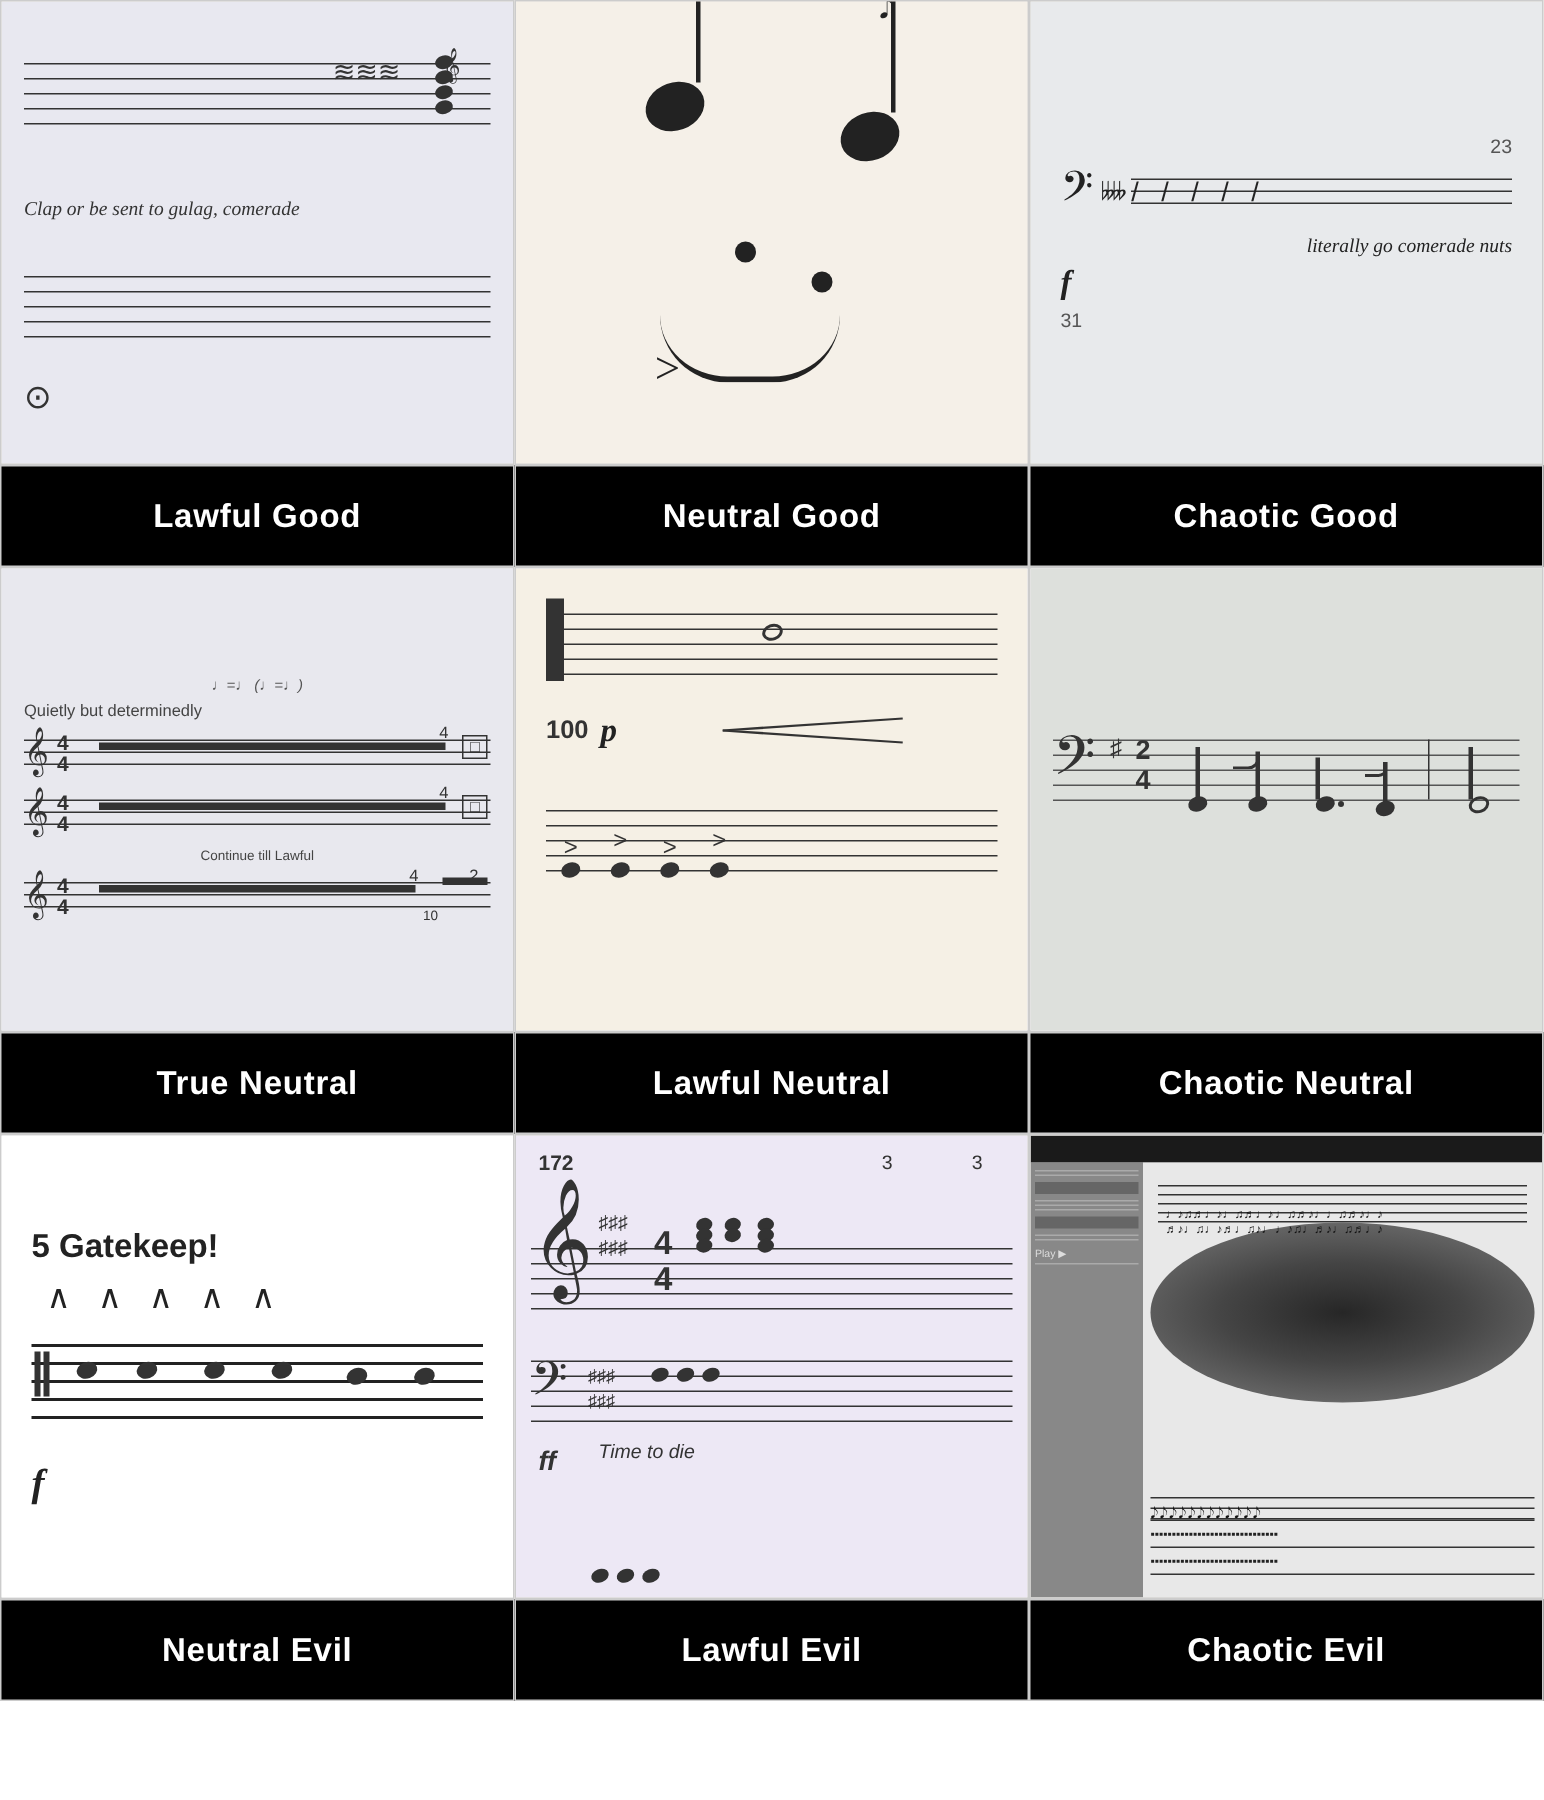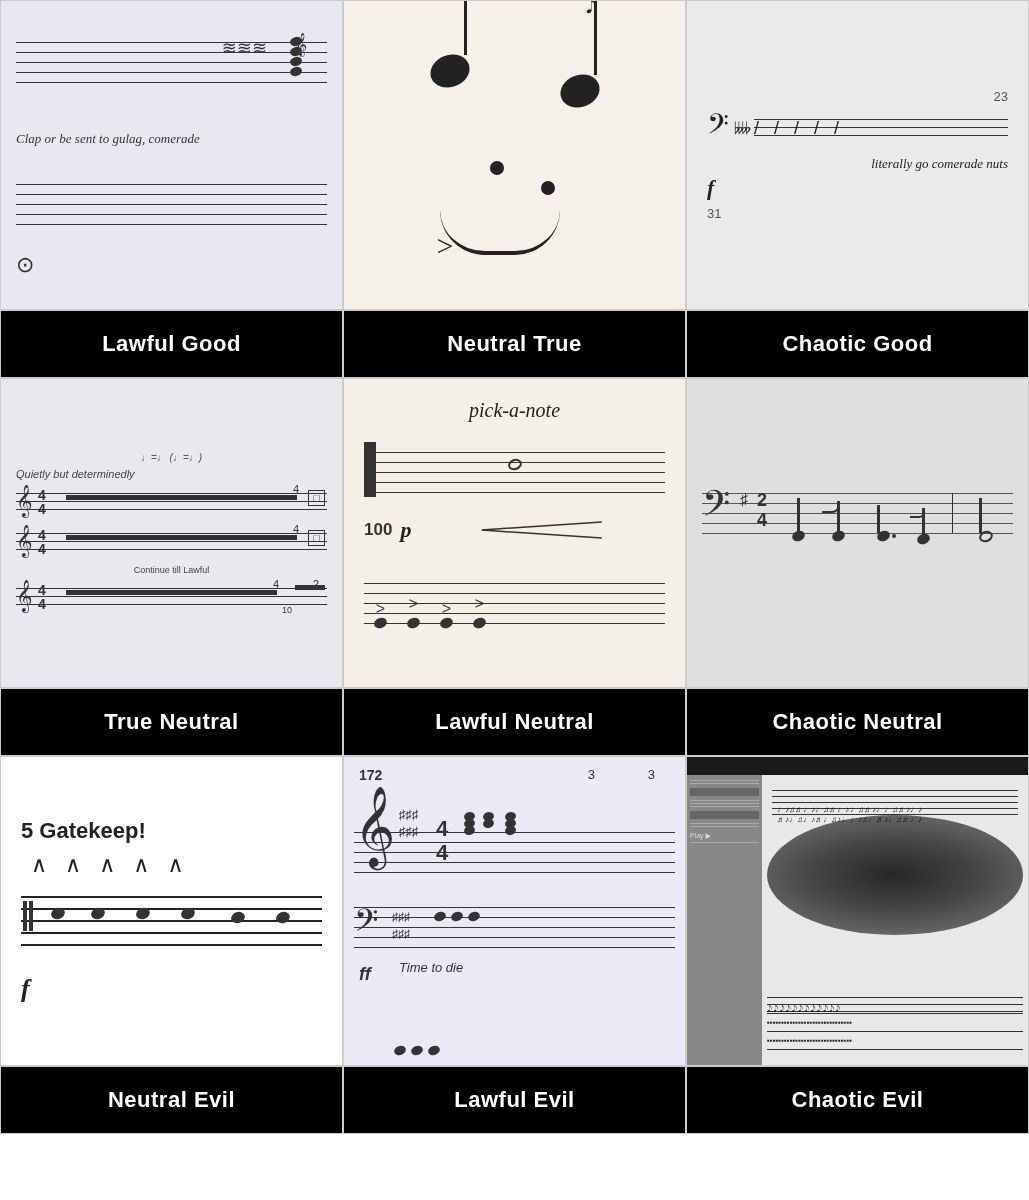--- a/index.html
+++ b/index.html
@@ -204,32 +204,32 @@
       <div style="font-family:Georgia,serif;font-style:italic;font-size:13px;color:#222;align-self:flex-end;margin:3px 0;">literally go comerade nuts</div>
       <div style="font-family:Georgia,serif;font-style:italic;font-size:22px;font-weight:bold;color:#222;">f</div>
       <div style="font-size:13px;color:#555;margin-top:5px;">31</div>
     </div>
   </div>
 
   <div class="cell label-cell">
     <span>Lawful Good</span>
   </div>
   <div class="cell label-cell">
-    <span>Neutral True</span>
+    <span>Neutral Good</span>
   </div>
   <div class="cell label-cell">
     <span>Chaotic Good</span>
   </div>
 
   <div class="cell image-cell">
     <div class="lawful-neutral-img" style="background:#e8e8ee;width:100%;height:100%;padding:15px;display:flex;flex-direction:column;gap:5px;justify-content:center;">
 
       <div style="font-size:10px;color:#555;font-style:italic;text-align:center;">♩=♩ (♩=♩)</div>
 
-      <div style="font-size:11px;color:#444;font-style:italic;">Quietly but determinedly</div>
+      <div style="font-size:11px;color:#444;">Quietly but determinedly</div>
 
       <div style="position:relative;height:35px;">
         <div style="position:absolute;top:8px;left:0;right:0;height:1px;background:#333;"></div>
         <div style="position:absolute;top:16px;left:0;right:0;height:1px;background:#333;"></div>
         <div style="position:absolute;top:24px;left:0;right:0;height:1px;background:#333;"></div>
         <span style="position:absolute;left:0;top:0;font-size:28px;color:#333;">𝄞</span>
         <span style="position:absolute;left:22px;top:3px;font-size:14px;color:#333;font-weight:bold;line-height:1;">4<br>4</span>
 
         <div style="position:absolute;left:50px;right:30px;top:10px;height:5px;background:#333;"></div>
 
@@ -265,21 +265,20 @@
         <div style="position:absolute;right:2px;top:5px;width:30px;height:5px;background:#333;"></div>
 
         <span style="position:absolute;right:35px;bottom:0;font-size:9px;color:#333;">10</span>
       </div>
     </div>
   </div>
 
   <div class="cell image-cell">
     <div class="true-neutral-img">
 
-      <div style="font-family:Georgia,serif;font-style:italic;font-size:20px;color:#222;text-align:center;margin-bottom:10px;">pick-a-note</div>
 
       <div style="position:relative;height:55px;margin-bottom:5px;">
 
         <div style="position:absolute;left:0;top:0;bottom:0;width:12px;background:#333;"></div>
         <div style="position:absolute;left:12px;top:10px;right:0;height:1px;background:#333;"></div>
         <div style="position:absolute;left:12px;top:20px;right:0;height:1px;background:#333;"></div>
         <div style="position:absolute;left:12px;top:30px;right:0;height:1px;background:#333;"></div>
         <div style="position:absolute;left:12px;top:40px;right:0;height:1px;background:#333;"></div>
         <div style="position:absolute;left:12px;top:50px;right:0;height:1px;background:#333;"></div>
 

